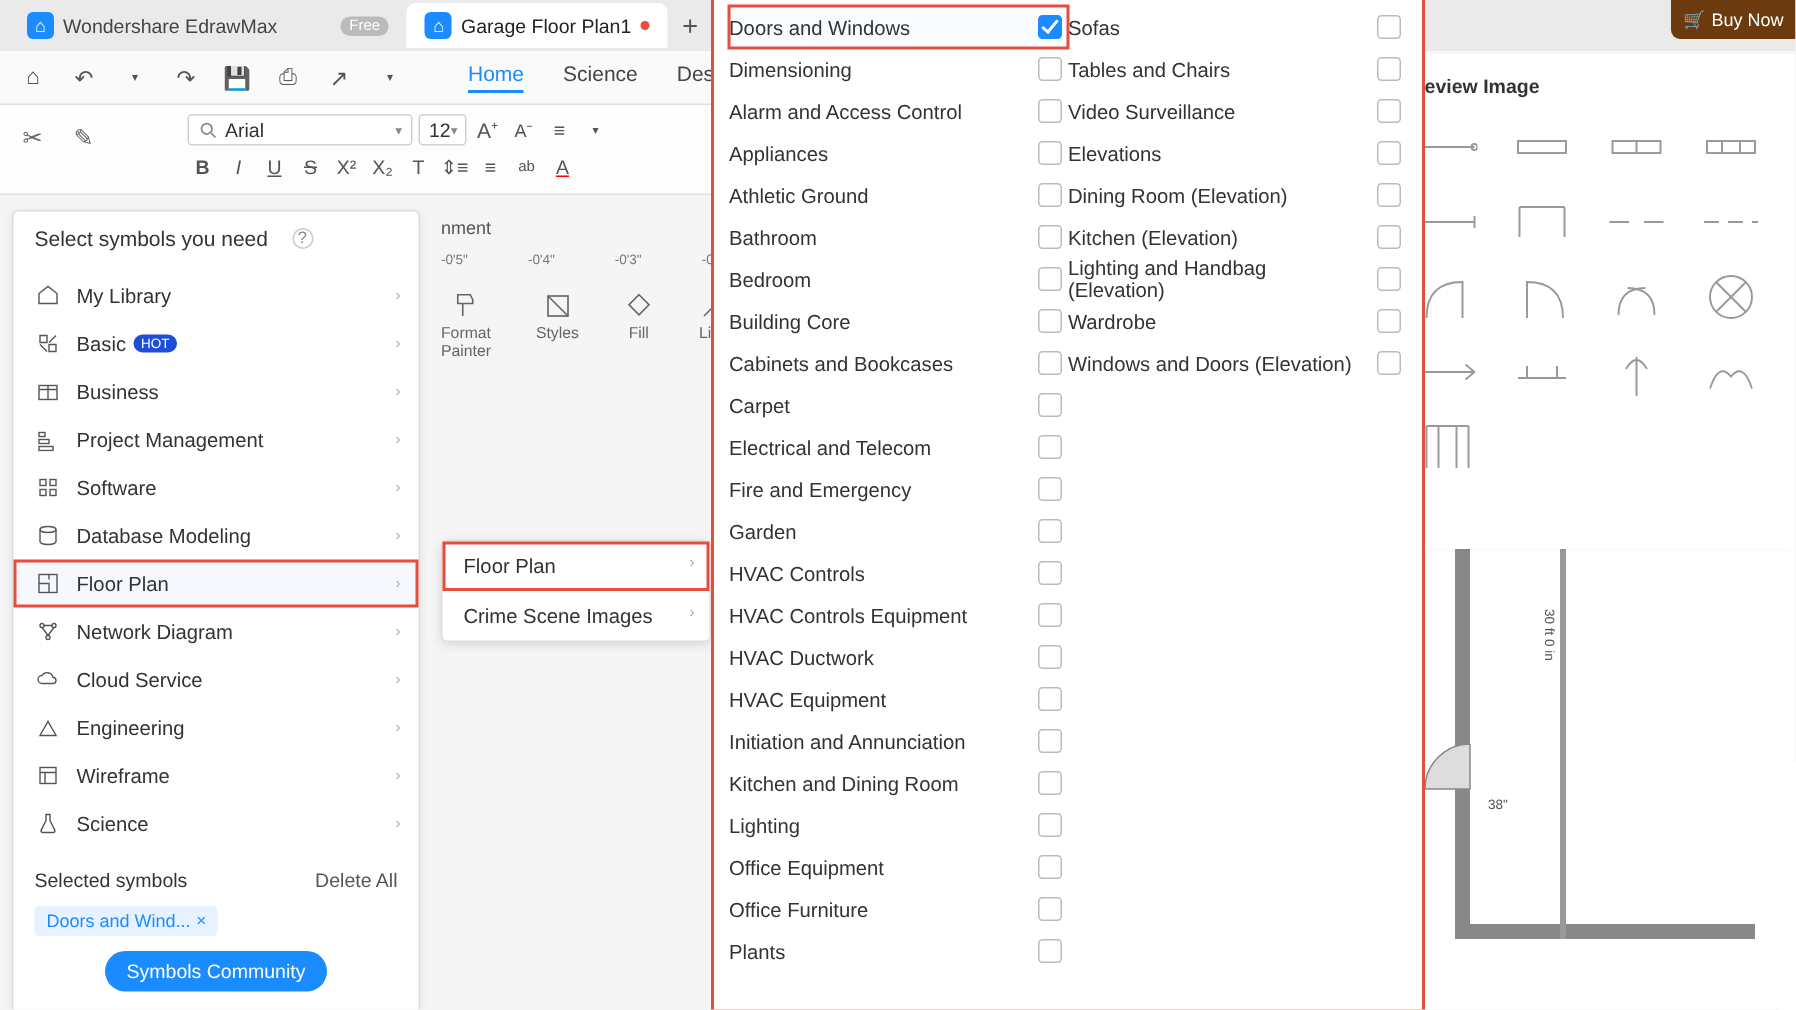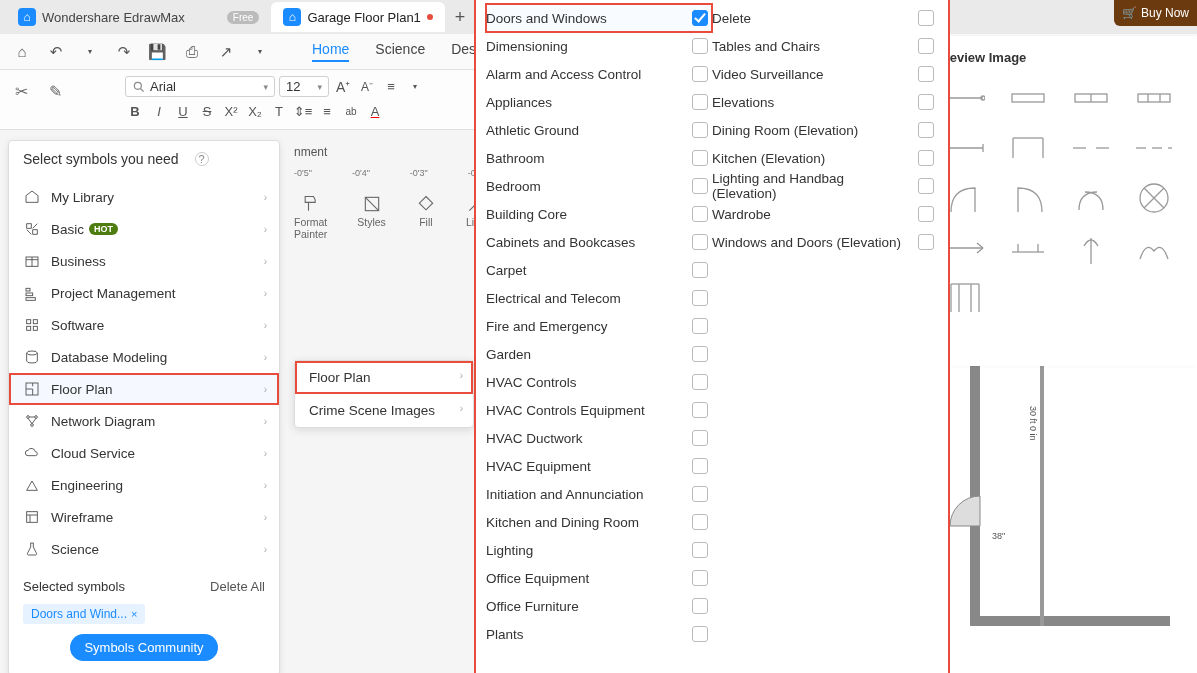--- a/index.html
+++ b/index.html
@@ -21,34 +21,34 @@
 .menu-tabs { display: flex; gap: 26px; margin-left: 30px; font-size: 14px; }
 .menu-tab { color: #444; cursor: pointer; padding-bottom: 3px; }
 .menu-tab.active { color: #1a8cff; border-bottom: 2px solid #1a8cff; font-weight: 500; }
 
 
 .format-bar { height: 60px; background: #fdfdfd; border-bottom: 1px solid #e0e0e0; display: flex; align-items: flex-start; padding: 6px 10px; gap: 8px; }
 .format-group { display: flex; flex-direction: column; gap: 4px; }
 .format-row { display: flex; align-items: center; gap: 4px; margin-left: 17px; }
 .font-select { display: flex; align-items: center; border: 1px solid #d0d0d0; border-radius: 3px; padding: 2px 6px; width: 150px; font-size: 13px; background: #fff; }
 .font-select svg { margin-right: 4px; }
-.size-select { display: flex; align-items: center; border: 1px solid #d0d0d0; border-radius: 3px; padding: 2px 6px; width: 50px; font-size: 13px; background: #fff; text-align: center; }
+.size-select { display: flex; align-items: center; border: 1px solid #d0d0d0; border-radius: 3px; padding: 2px 6px; width: 32px; font-size: 13px; background: #fff; text-align: center; }
 .fmt-icon { width: 20px; height: 20px; display: flex; align-items: center; justify-content: center; color: #555; font-size: 13px; cursor: pointer; }
 
 
 .symbol-panel { position: absolute; left: 8px; top: 140px; width: 272px; background: #fff; border: 1px solid #ddd; border-radius: 4px; box-shadow: 0 2px 6px rgba(0,0,0,0.1); z-index: 10; }
 .panel-header { padding: 10px 14px; font-size: 14px; font-weight: 500; display: flex; align-items: center; gap: 16px; }
 .help-icon { font-size: 11px; color: #888; border: 1px solid #ccc; border-radius: 50%; width: 14px; height: 14px; display: inline-flex; align-items: center; justify-content: center; }
 .category-list { padding: 4px 0; }
 .category-item { display: flex; align-items: center; padding: 7px 14px; font-size: 13.5px; color: #333; cursor: pointer; position: relative; }
 .category-item.highlighted { outline: 2px solid #e74c3c; outline-offset: -2px; background: #f5f9ff; }
 .cat-icon { width: 18px; height: 18px; margin-right: 10px; display: flex; align-items: center; justify-content: center; }
 .cat-icon svg { stroke: #555; fill: none; stroke-width: 1.4; }
 .cat-chevron { position: absolute; right: 12px; color: #aaa; font-size: 10px; }
-.hot-badge { background: #4d7c0f; color: #fff; font-size: 9px; padding: 1px 5px; border-radius: 7px; margin-left: 5px; font-weight: 700; }
+.hot-badge { background: #1d4ed8; color: #fff; font-size: 9px; padding: 1px 5px; border-radius: 7px; margin-left: 5px; font-weight: 400; }
 
 .panel-footer { padding: 10px 14px; }
 .footer-row { display: flex; justify-content: space-between; align-items: flex-start; font-size: 13px; margin-bottom: 10px; }
 .delete-all { color: #555; cursor: pointer; }
 .selected-chip { display: inline-flex; align-items: center; gap: 4px; background: #e6f2ff; color: #1a8cff; font-size: 12px; padding: 3px 8px; border-radius: 3px; }
 .chip-close { cursor: pointer; font-size: 11px; }
 .community-btn { display: block; margin: 10px auto 4px; background: #1a8cff; color: #fff; border: none; padding: 6px 14px; border-radius: 14px; font-size: 13px; cursor: pointer; }
 
 
 .submenu { position: absolute; left: 294px; top: 360px; width: 180px; background: #fff; border: 1px solid #ddd; border-radius: 4px; box-shadow: 0 2px 8px rgba(0,0,0,0.12); z-index: 11; }
@@ -462,21 +462,21 @@
           <span>Office Furniture</span>
           <span class="cat-check"></span>
         </div>
       <div class="cat-row">
           <span>Plants</span>
           <span class="cat-check"></span>
         </div>
     </div>
     <div class="cat-col">
       <div class="cat-row">
-          <span>Delete</span>
+          <span>Sofas</span>
           <span class="cat-check"></span>
         </div>
       <div class="cat-row">
           <span>Tables and Chairs</span>
           <span class="cat-check"></span>
         </div>
       <div class="cat-row">
           <span>Video Surveillance</span>
           <span class="cat-check"></span>
         </div>

